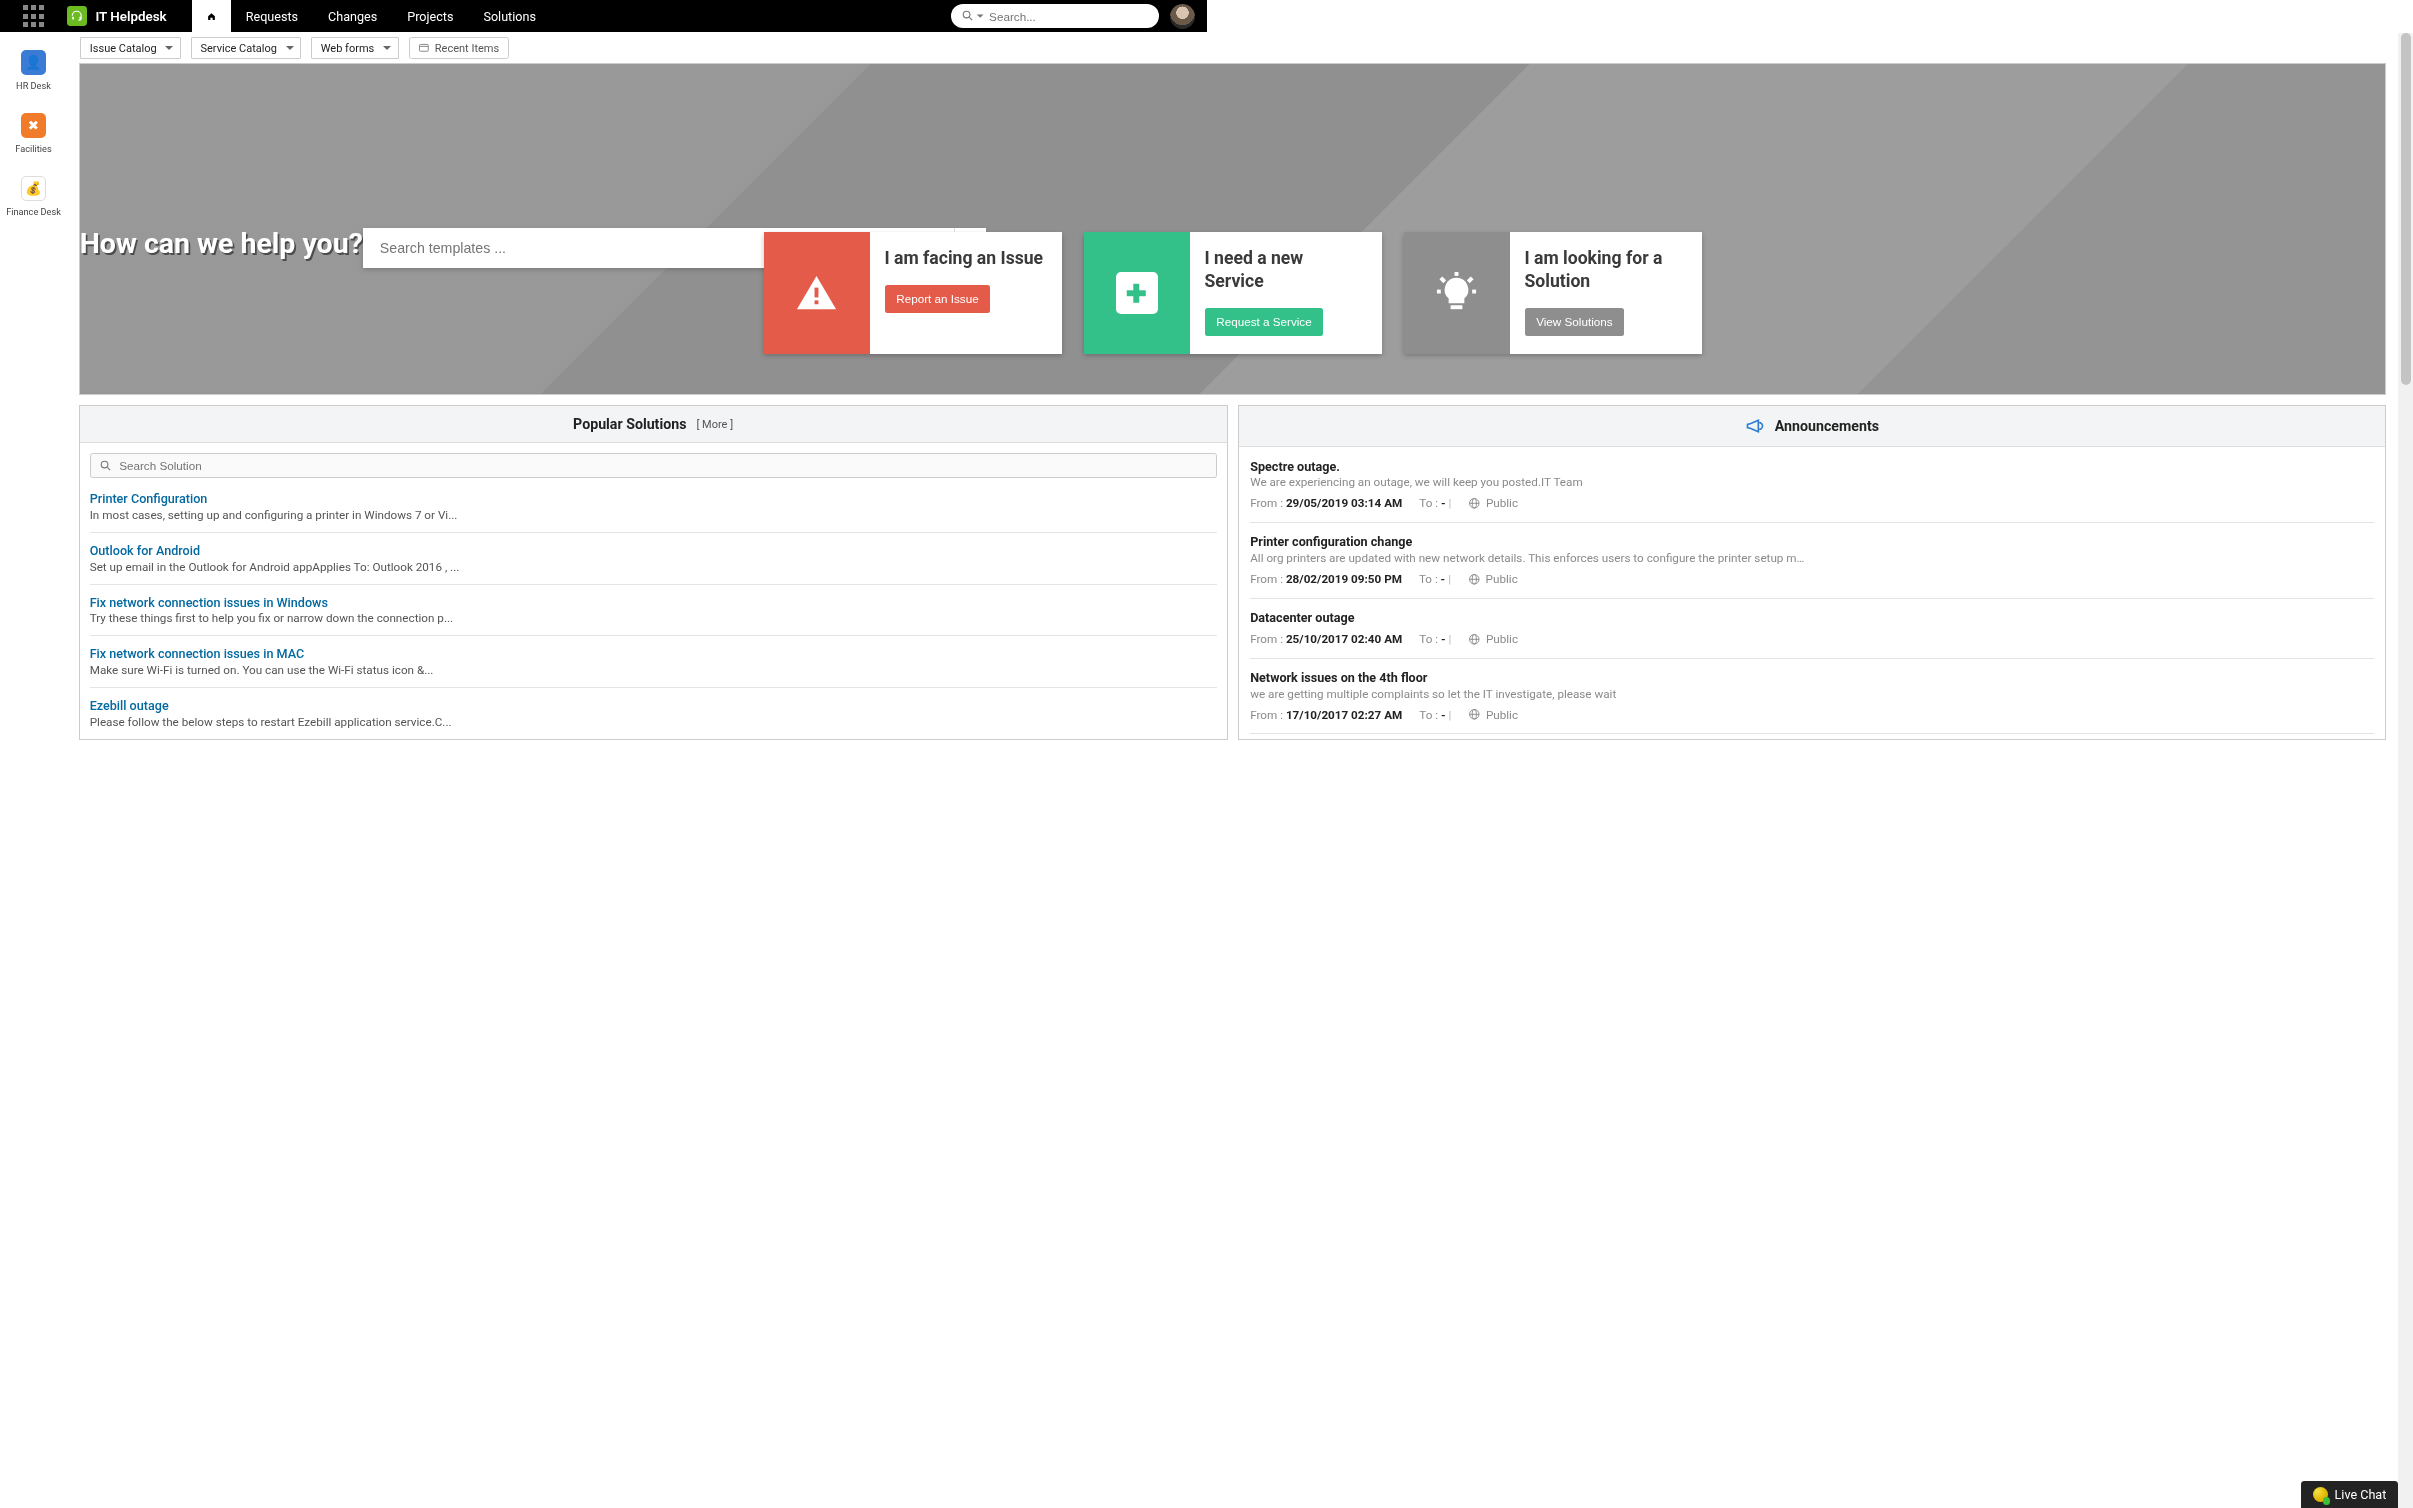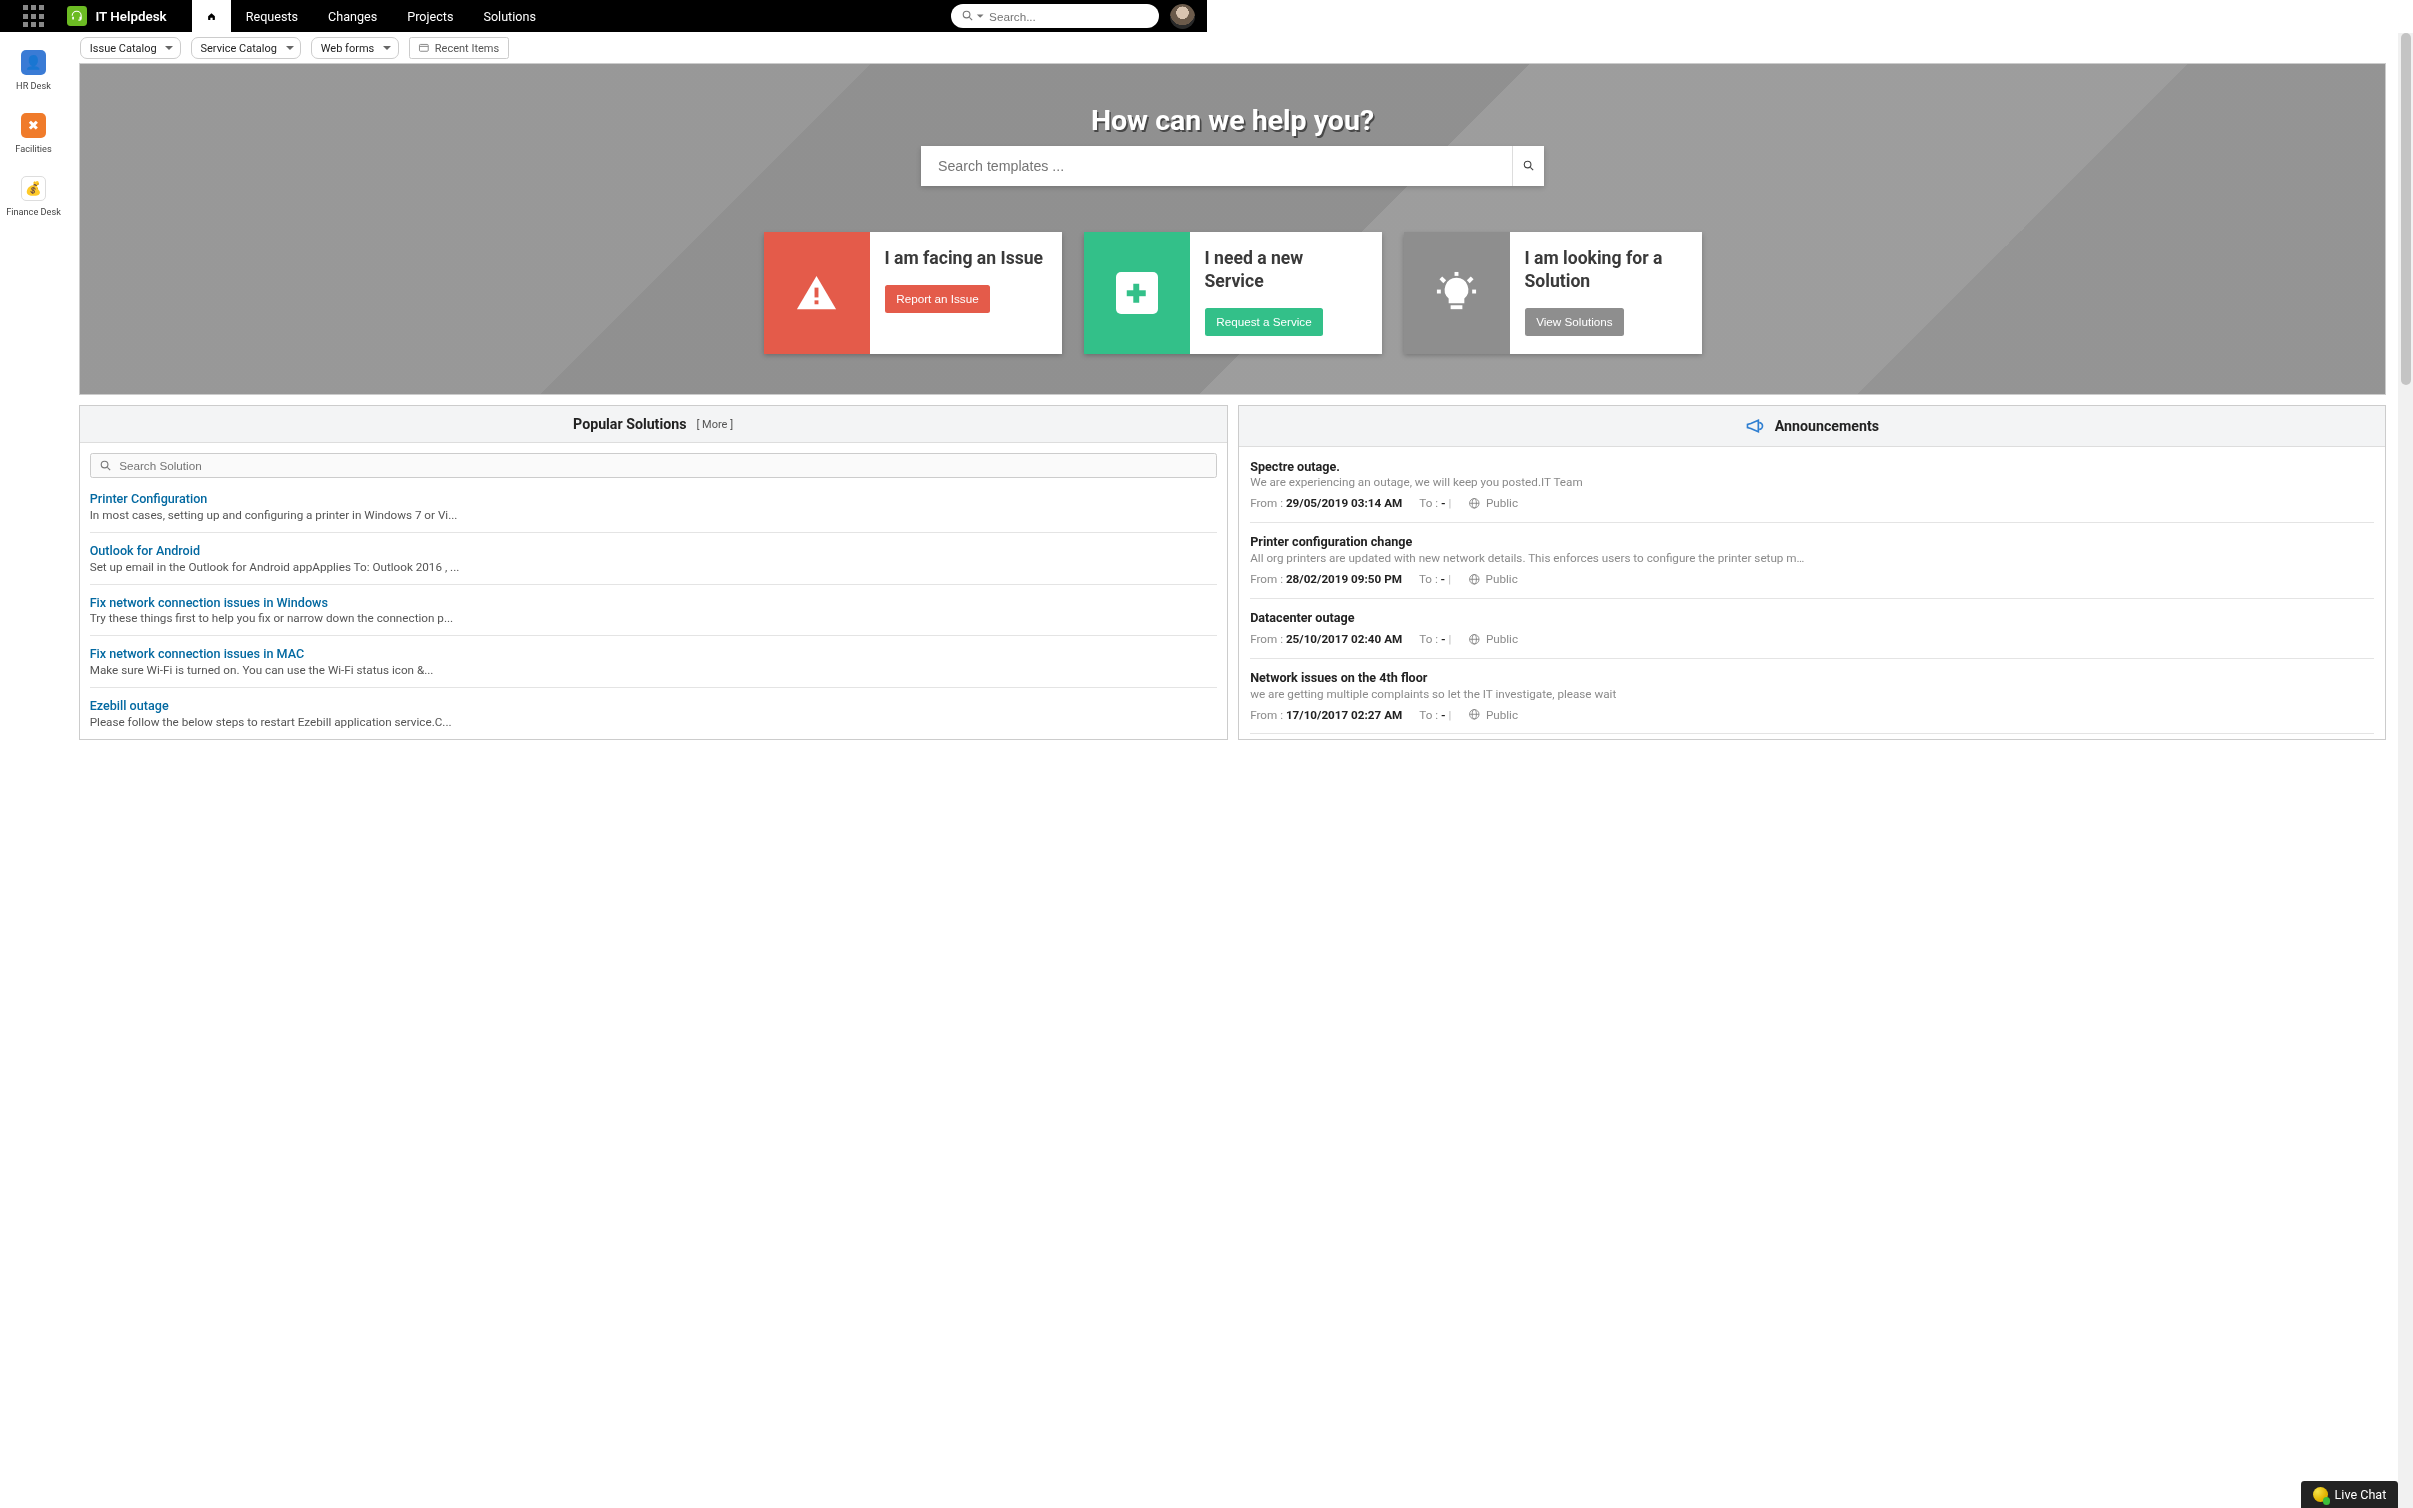--- a/index.html
+++ b/index.html
@@ -37,35 +37,35 @@
   .avatar{width:25px;height:25px;border-radius:50%;background:radial-gradient(circle at 50% 35%, #d9c4b0 30%, #6b5a4a 31% 60%, #2a2a2a 61%);margin:0 11.7px;}
   
   .leftrail{position:absolute;left:0;top:33px;bottom:0;width:67px;background:#fff;display:flex;flex-direction:column;align-items:center;padding-top:17px;gap:22px;}
   .rail-item{display:flex;flex-direction:column;align-items:center;gap:5px;font-size:9.2px;color:#444;cursor:pointer;}
   .rail-ico{width:25px;height:25px;border-radius:5px;display:flex;align-items:center;justify-content:center;font-size:13.4px;color:#fff;}
   .ico-hr{background:#3a7bd5;}
   .ico-fac{background:#f07b2a;}
   .ico-fin{background:#fff;border:0.8px solid #ddd;color:#b58a2e;}
   
   .subbar{position:absolute;left:67px;right:15px;top:33px;height:30px;background:#fff;display:flex;align-items:center;gap:10px;padding:0 13.4px;}
-  .dd{border:0.8px solid #ccc;border-radius:7px;height:22px;padding:0 23.5px 0 8.4px;display:flex;align-items:center;font-size:11px;color:#222;position:relative;cursor:pointer;}
+  .dd{border:0.8px solid #ccc;border-radius:1px;height:22px;padding:0 23.5px 0 8.4px;display:flex;align-items:center;font-size:11px;color:#222;position:relative;cursor:pointer;}
   .dd::after{content:"";position:absolute;right:6.7px;top:8.4px;border:4.2px solid transparent;border-top-color:#666;}
   .recent{border:0.8px solid #ccc;border-radius:2.5px;height:22px;padding:0 8.4px;display:flex;align-items:center;gap:5px;font-size:11px;color:#555;cursor:pointer;}
   .recent svg{width:11.7px;height:11.7px;stroke:#888;fill:none;stroke-width:2;}
   
   .main{position:absolute;left:67px;right:15px;top:63px;bottom:0;overflow-y:auto;background:#fff;}
   .main-inner{padding:0 11.7px 17px 11.7px;}
   
   .hero{
     height:332px;border:0.8px solid #ccc;
     background:
       linear-gradient(rgba(120,120,120,.65),rgba(120,120,120,.65)),
       linear-gradient(135deg,#d5d5d5 0 30%,#bcbcbc 30% 55%,#e2e2e2 55% 80%,#c8c8c8 80%);
     background-size:cover;
-    display:flex;flex-direction:column;align-items:center;padding-top:40px;position:relative;
+    display:flex;flex-direction:row;align-items:center;padding-top:28px;position:relative;
   }
   .hero h1{color:#fff;font-size:28.5px;font-weight:700;text-shadow:1.7px 1.7px 0 rgba(0,0,0,.5);}
   .hero-search{margin-top:9px;width:623px;height:40px;background:#fff;display:flex;box-shadow:0 1.7px 5px rgba(0,0,0,.2);}
   .hero-search input{flex:1;border:none;outline:none;font-size:14.2px;padding:0 17px;color:#666;}
   .hero-search .go{width:32px;border-left:0.8px solid #ddd;display:flex;align-items:center;justify-content:center;}
   .cards{position:absolute;bottom:40px;left:0;right:0;display:flex;justify-content:center;gap:22px;}
   .card{width:298px;height:122px;display:flex;background:#fff;box-shadow:0 1.7px 5px rgba(0,0,0,.25);}
   .card .ico{width:106px;display:flex;align-items:center;justify-content:center;}
   .card .body{flex:1;padding:15px 15px 0 15px;}
   .card h3{font-size:17.6px;font-weight:700;color:#3a3a3a;line-height:1.3;}

